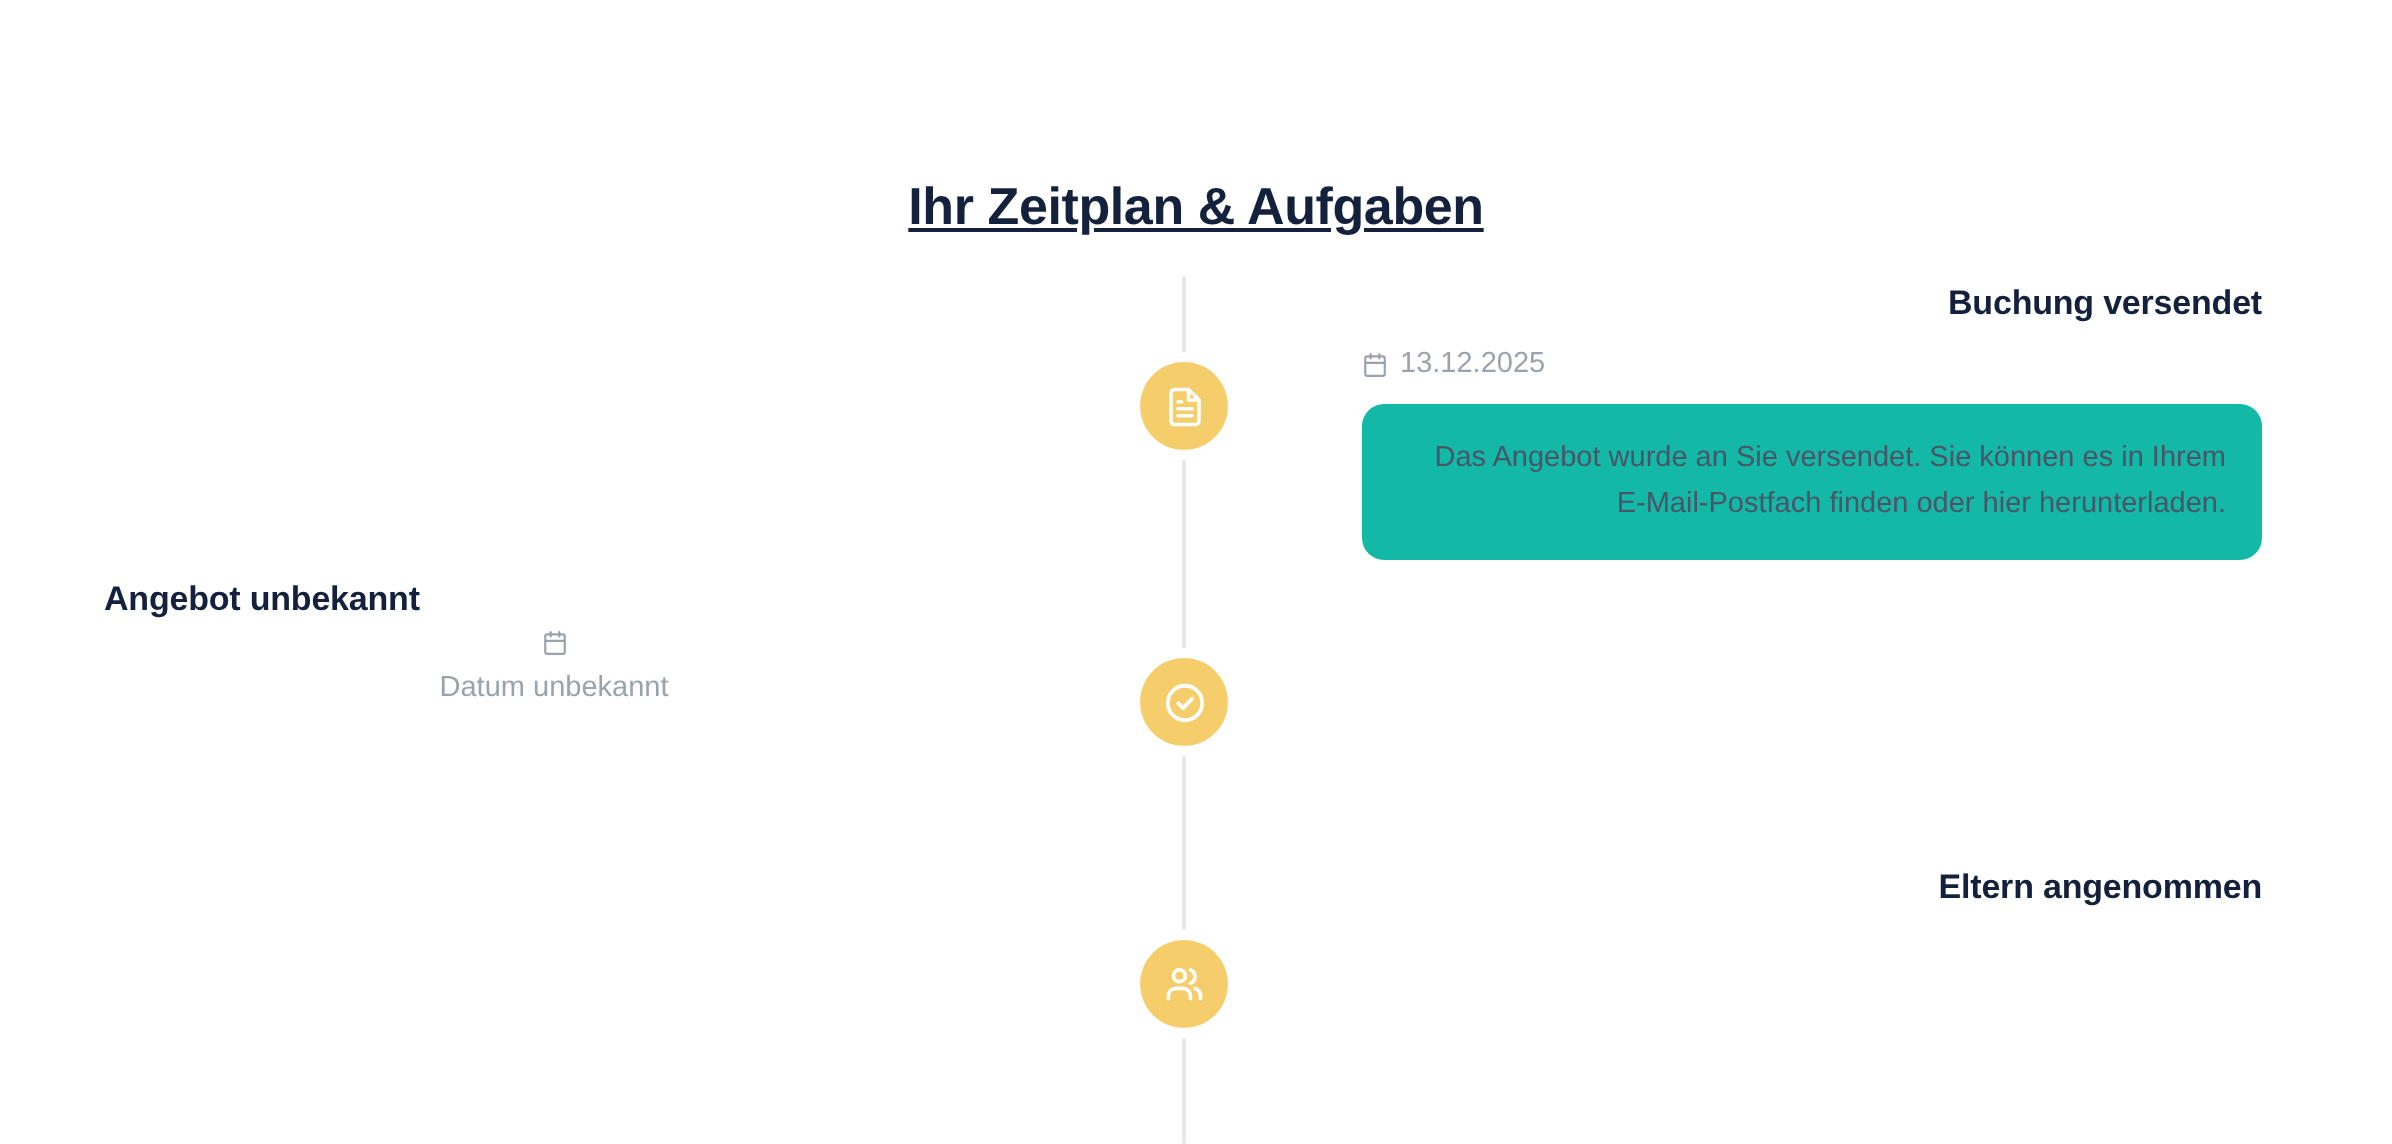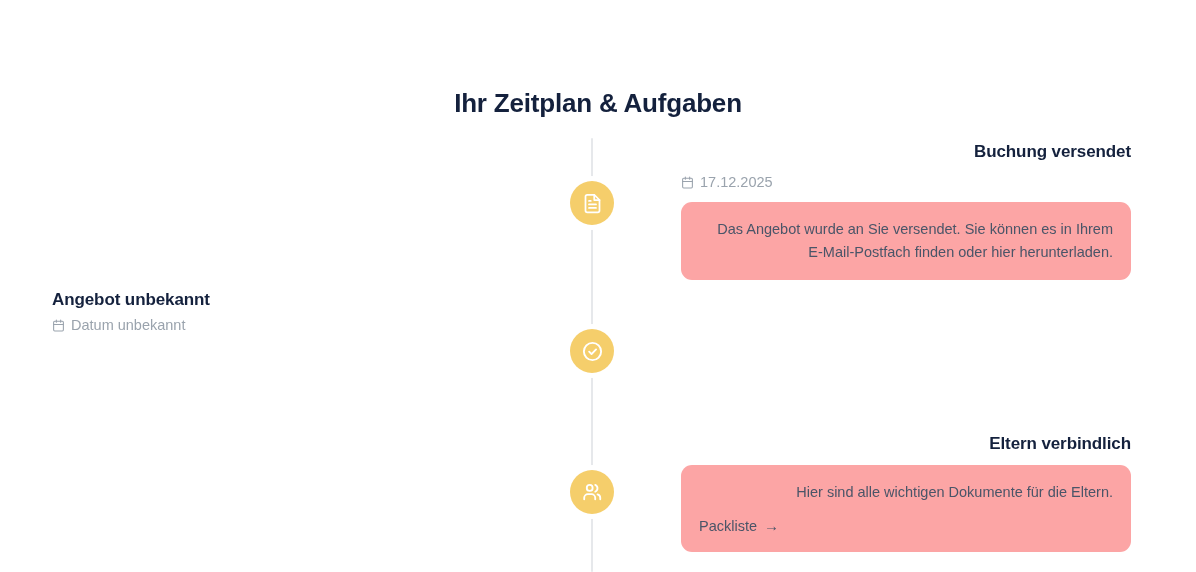--- a/index.html
+++ b/index.html
@@ -28,20 +28,21 @@
     position: absolute;
     top: 70px;
     left: 0;
     width: 1196px;
     text-align: center;
     font-size: 26px;
     font-weight: bold;
     letter-spacing: -0.2px;
     color: #14213d;
     line-height: 1.25;
+    text-decoration: underline;
   }
 
   
   .timeline {
     position: absolute;
     top: 138px;
     left: 0;
     width: 1196px;
     height: 434px;
   }
@@ -111,25 +112,26 @@
     color: #9aa3ad;
     line-height: 1.4;
     margin-top: 9px;
   }
   .tl-side.right .tl-date {
     justify-content: flex-start;
   }
   .tl-side.left .tl-date {
     justify-content: flex-start;
     margin-top: 4px;
+    flex-direction: column;
   }
   .tl-date svg { display:block; flex: 0 0 auto; }
 
   .tl-card {
-    background: #fca5a5;
+    background: #14b8a6;
     border-radius: 11px;
     padding: 16px 18px 17px 18px;
     box-sizing: border-box;
     margin-top: 10px;
   }
   .tl-card p {
     margin: 0;
     font-size: 14.5px;
     line-height: 1.55;
     color: #4a5568;
@@ -194,21 +196,21 @@
 
         <div class="tl-date">
           <span>
             <svg width="13" height="13" viewBox="0 0 24 24" fill="none" stroke="#9aa3ad" stroke-width="2" stroke-linecap="round" stroke-linejoin="round">
               <rect x="3" y="4" width="18" height="18" rx="2" ry="2"></rect>
               <line x1="16" y1="2" x2="16" y2="6"></line>
               <line x1="8" y1="2" x2="8" y2="6"></line>
               <line x1="3" y1="10" x2="21" y2="10"></line>
             </svg>
           </span>
-          <span>17.12.2025</span>
+          <span>13.12.2025</span>
         </div>
 
         <div class="tl-card">
           <p>Das Angebot wurde an Sie versendet. Sie können es in Ihrem E-Mail-Postfach finden oder hier herunterladen.</p>
         </div>
       </div>
     </div>
 
     <div class="tl-row" id="row-2">
 
@@ -246,28 +248,19 @@
           <svg width="22" height="22" viewBox="0 0 24 24" fill="none" stroke="#ffffff" stroke-width="2" stroke-linecap="round" stroke-linejoin="round">
             <path d="M15.5 20v-1.6a4 4 0 0 0-4-4h-4a4 4 0 0 0-4 4V20"></path>
             <circle cx="9.5" cy="7.5" r="3.2"></circle>
             <path d="M21 20v-1.6a4 4 0 0 0-3-3.87"></path>
             <path d="M15.5 4.3a4 4 0 0 1 0 7.4"></path>
           </svg>
         </span>
       </div>
 
       <div class="tl-side right">
-        <div class="tl-heading">Eltern verbindlich</div>
-
-        <div class="tl-card">
-          <p>Hier sind alle wichtigen Dokumente für die Eltern.</p>
-          <div class="card-foot">
-            <a class="card-link" href="#">
-              <span>Packliste</span>
-              <span class="arrow-glyph">→</span>
-            </a>
-          </div>
-        </div>
+        <div class="tl-heading">Eltern angenommen</div>
+
       </div>
     </div>
 
   </div>
 </div>
 
 </body></html>

